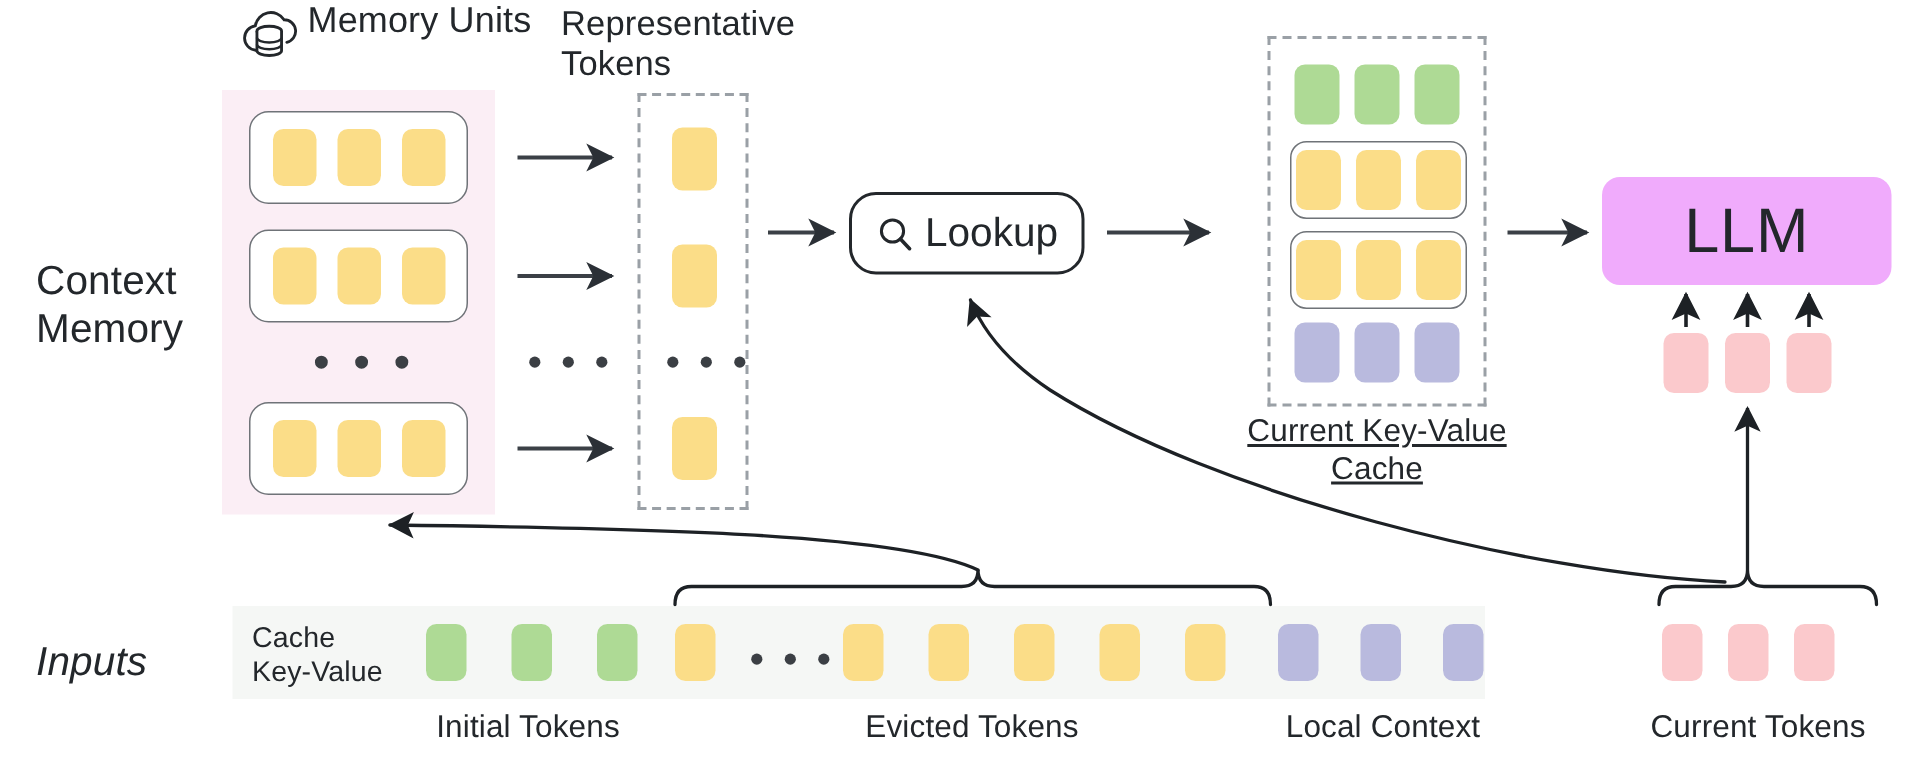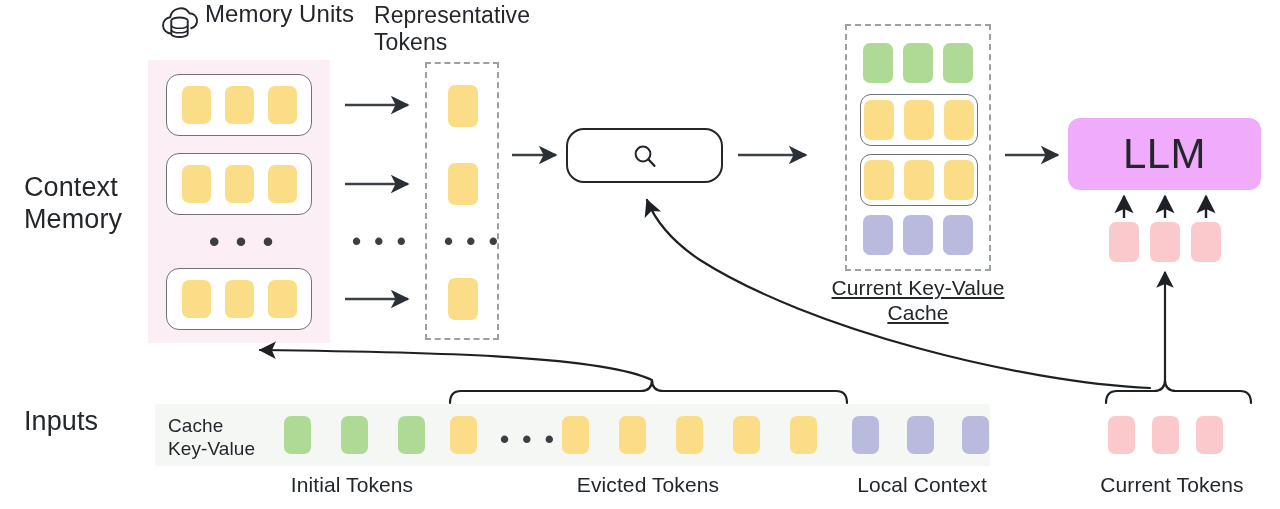--- a/index.html
+++ b/index.html
@@ -153,21 +153,21 @@
       <path d="M13.3 25.7 a8.2 3.1 0 0 0 16.4 0" fill="none" stroke="#23272b" stroke-width="1.6"></path>
     </svg>
   </div>
   <div class="lbl lbl-head" style="left:205px;top:0;width:190px;text-align:left;font-size:24px;">Memory Units</div>
 
   <div class="lbl lbl-head" style="left:374px;top:2px;width:188px;font-size:23px;">Representative
 Tokens</div>
 
   <div class="lbl lbl-row" style="left:24px;top:172px;width:130px;">Context
 Memory</div>
-  <div class="lbl lbl-row" style="left:24px;top:406px;width:130px;">Inputs</div>
+  <div class="lbl lbl-row" style="left:24px;top:426px;width:130px;font-style:italic;">Inputs</div>
 
   <div class="unit" style="left:166px;top:74px;width:146px;height:62px;">
     <span class="tok tok-y"></span>
     <span class="tok tok-y"></span>
     <span class="tok tok-y"></span>
   </div>
   <div class="unit" style="left:166px;top:153px;width:146px;height:62px;">
     <span class="tok tok-y"></span>
     <span class="tok tok-y"></span>
     <span class="tok tok-y"></span>
@@ -187,20 +187,21 @@
   <div class="dots dots-sm" style="left:444px;top:228px;">• • •</div>
   <span class="tok tok-y abs" style="left:448px;top:278px;width:30px;height:42px;"></span>
 
   <div class="lookup" style="left:566px;top:128px;width:157px;height:55px;">
     <span style="display:flex;align-items:center;">
       <svg width="26" height="26" viewBox="0 0 26 26">
         <circle cx="11" cy="11" r="7.4" fill="none" stroke="#23272b" stroke-width="2"></circle>
         <line x1="16.3" y1="16.3" x2="22.4" y2="22.8" stroke="#23272b" stroke-width="2.4" stroke-linecap="round"></line>
       </svg>
     </span>
+    <span>Lookup</span>
   </div>
 
   <div class="dashbox" style="left:845px;top:24px;width:146px;height:247px;"></div>
 
   <div class="kvrow" style="left:862px;top:41px;width:112px;height:44px;">
     <span class="tok tok-g"></span>
     <span class="tok tok-g"></span>
     <span class="tok tok-g"></span>
   </div>
   <div class="kvrow bordered" style="left:860px;top:94px;width:118px;height:52px;">

